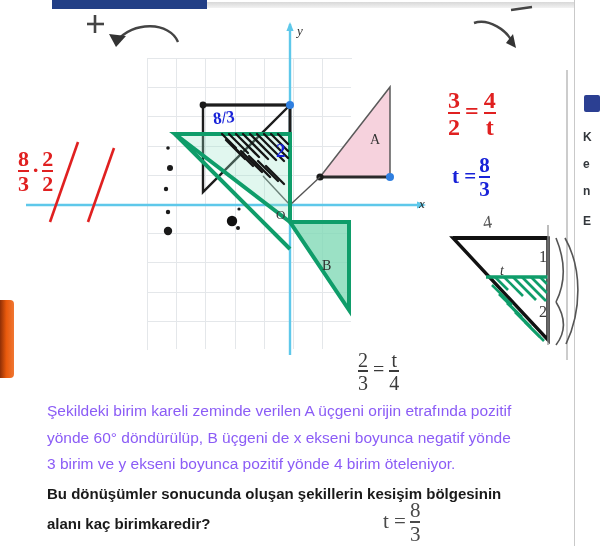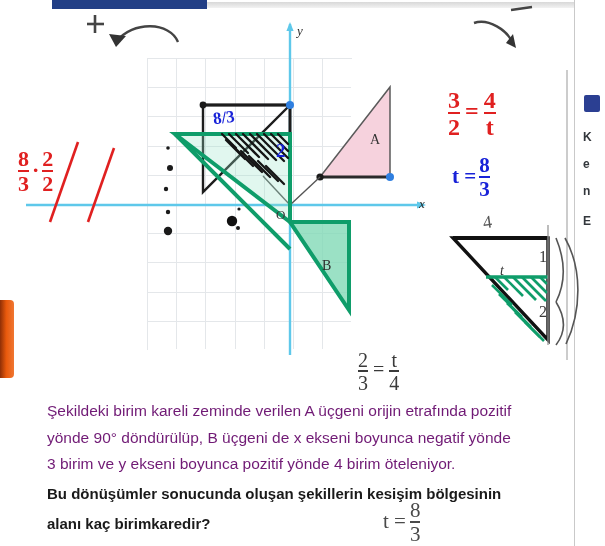--- a/index.html
+++ b/index.html
@@ -64,21 +64,21 @@
   #hw-pencil-eq{left:358px;top:350px;font:20px "Liberation Serif",serif;color:#3a3a3a;}
   #hw-answer{left:383px;top:500px;font:21px "Liberation Serif",serif;color:#4a4a4a;}
   #hw-t-small{left:500px;top:263px;font:italic 14px "Liberation Serif",serif;color:#333;}
   #hw-n1{left:539px;top:248px;font:16px "Liberation Serif",serif;color:#3a3a3a;}
   #hw-n2{left:539px;top:303px;font:16px "Liberation Serif",serif;color:#3a3a3a;}
   #hw-4-tri{left:483px;top:212px;font:18px "Liberation Serif",serif;color:#555;
      transform:rotate(-8deg);}
 
   
   #question-block{left:47px;top:398px;width:512px;}
-  .q-body{font:15.5px/1.72 "Liberation Sans",sans-serif;color:#701a75;}
+  .q-body{font:15.5px/1.72 "Liberation Sans",sans-serif;color:#8b5cf6;}
   .q-bold{font:700 15px/1.62 "Liberation Sans",sans-serif;color:#1a1a1a;margin-top:4px;}
 </style>
 </head>
 <body>
 
 <div class="abs" id="top-blue-bar"></div>
 <div class="abs" id="top-gray-bar"></div>
 
 <div class="abs" id="left-orange-tab"></div>
 
@@ -265,17 +265,17 @@
 
 <div class="abs" id="hw-answer">
   <span>t =</span><span class="frac" style="margin-left:4px">
     <span class="num">8</span>
     <span class="den">3</span>
   </span>
 </div>
 
 <div class="abs" id="question-block">
   <div class="q-body">Şekildeki birim kareli zeminde verilen A üçgeni orijin etrafında pozitif</div>
-  <div class="q-body">yönde 90° döndürülüp, B üçgeni de x ekseni boyunca negatif yönde</div>
+  <div class="q-body">yönde 60° döndürülüp, B üçgeni de x ekseni boyunca negatif yönde</div>
   <div class="q-body">3 birim ve y ekseni boyunca pozitif yönde 4 birim öteleniyor.</div>
   <div class="q-bold">Bu dönüşümler sonucunda oluşan şekillerin kesişim bölgesinin</div>
   <div class="q-bold" style="margin-top:6px">alanı kaç birimkaredir?</div>
 </div>
 
 </body></html>

